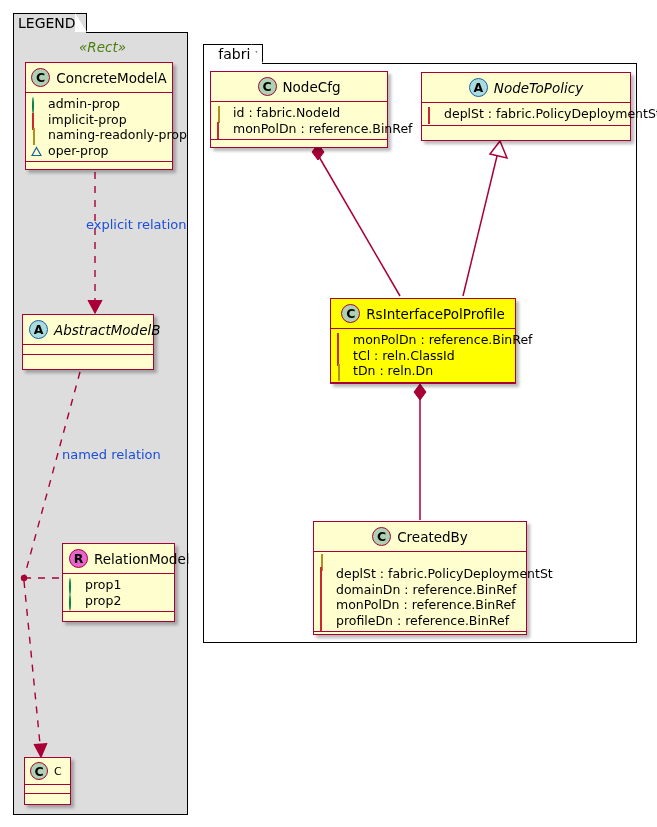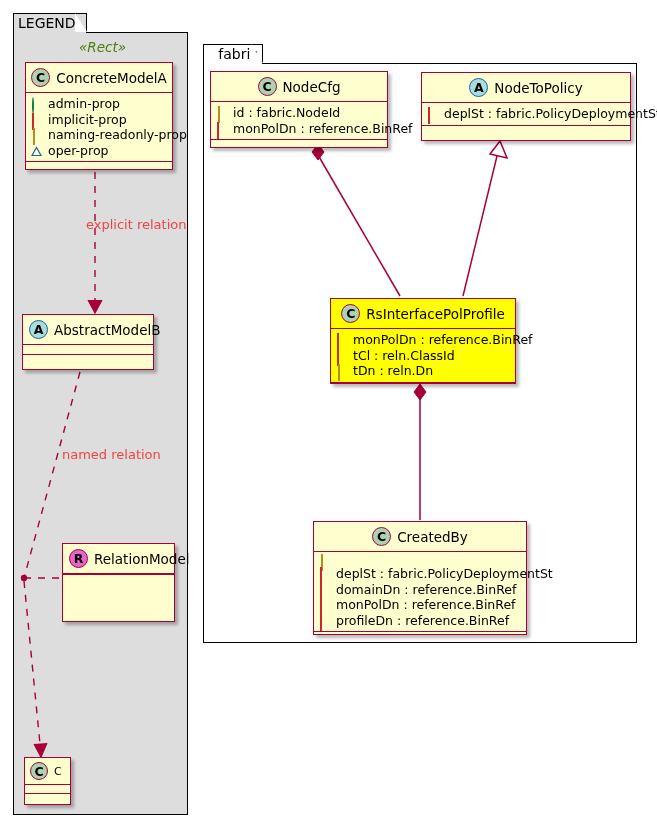--- a/index.html
+++ b/index.html
@@ -24,21 +24,21 @@
   .cls.hl{background:#FFFF00;}
   .cls-hdr{position:relative;text-align:center;padding:5px 8px 5px 8px;
            font-size:13.5px;color:#000;white-space:nowrap;
            display:flex;align-items:center;justify-content:center;gap:6px;}
   .cls-hdr.left{justify-content:flex-start;}
   .cls-sep{height:0;border-top:1.2px solid #A80036;}
   .cls-attrs{padding:3px 5px 3px 5px;}
   .cls-foot{height:9px;}
   .attr{display:flex;align-items:center;gap:6px;font-size:12.5px;color:#000;
         line-height:15.5px;white-space:nowrap;}
-  .italicname{}
+  .italicname{font-style:italic;}
 
   
   .sc{width:17px;height:17px;border-radius:50%;display:inline-flex;
       align-items:center;justify-content:center;font-size:12.5px;
       font-weight:bold;color:#000;flex:0 0 auto;}
   .sc-c{background:#ADD1B2;border:1.2px solid #A80036;}
   .sc-a{background:#A9DCDF;border:1.2px solid #1963A0;}
   .sc-r{background:#E763CD;border:1.2px solid #A80036;}
 
   
@@ -48,21 +48,21 @@
   .gl-square{border:1.3px solid #C82930;width:8px;height:8px;
              margin:1px 0 0 1px;box-sizing:border-box;}
   .gl-diamond{border:1.3px solid #B38D22;width:7px;height:7px;
               margin:1.5px 0 0 1.5px;box-sizing:border-box;transform:rotate(45deg);}
 
   
   .stereo{position:absolute;font-size:13.5px;font-style:italic;color:#4d7c0f;
           white-space:nowrap;z-index:3;}
 
   
-  .edge-label{position:absolute;font-size:13px;color:#ef4444;white-space:nowrap;z-index:7;}
+  .edge-label{position:absolute;font-size:13px;color:#1d4ed8;white-space:nowrap;z-index:7;}
 
   svg.wires{position:absolute;left:0;top:0;width:657px;height:827px;z-index:5;
             pointer-events:none;overflow:visible;}
 </style>
 </head>
 <body>
 
 <div id="canvas">
 
   <div class="pkg-tab" style="left:13px;top:13px;width:74px;height:20px;">
@@ -115,20 +115,30 @@
     <div class="cls-sep"></div>
     <div class="cls-foot"></div>
   </div>
 
   <div class="cls" style="left:62px;top:543px;width:113px;height:79px;">
     <div class="cls-hdr left" style="padding-left:6px;">
       <span class="sc sc-r">R</span>
       <span>RelationModel</span>
     </div>
     <div class="cls-sep"></div>
+    <div class="cls-attrs">
+      <div class="attr">
+        <span class="gl"><span class="gl-circle"></span></span>
+        <span>prop1</span>
+      </div>
+      <div class="attr">
+        <span class="gl"><span class="gl-circle"></span></span>
+        <span>prop2</span>
+      </div>
+    </div>
     <div class="cls-sep"></div>
     <div class="cls-foot"></div>
   </div>
 
   <div class="cls" style="left:24px;top:757px;width:47px;height:48px;">
     <div class="cls-hdr left" style="padding:4px 4px 4px 5px;font-size:11px;">
       <span class="sc sc-c" style="width:16px;height:16px;">C</span>
       <span style="font-size:11px;">C</span>
     </div>
     <div class="cls-sep"></div>

